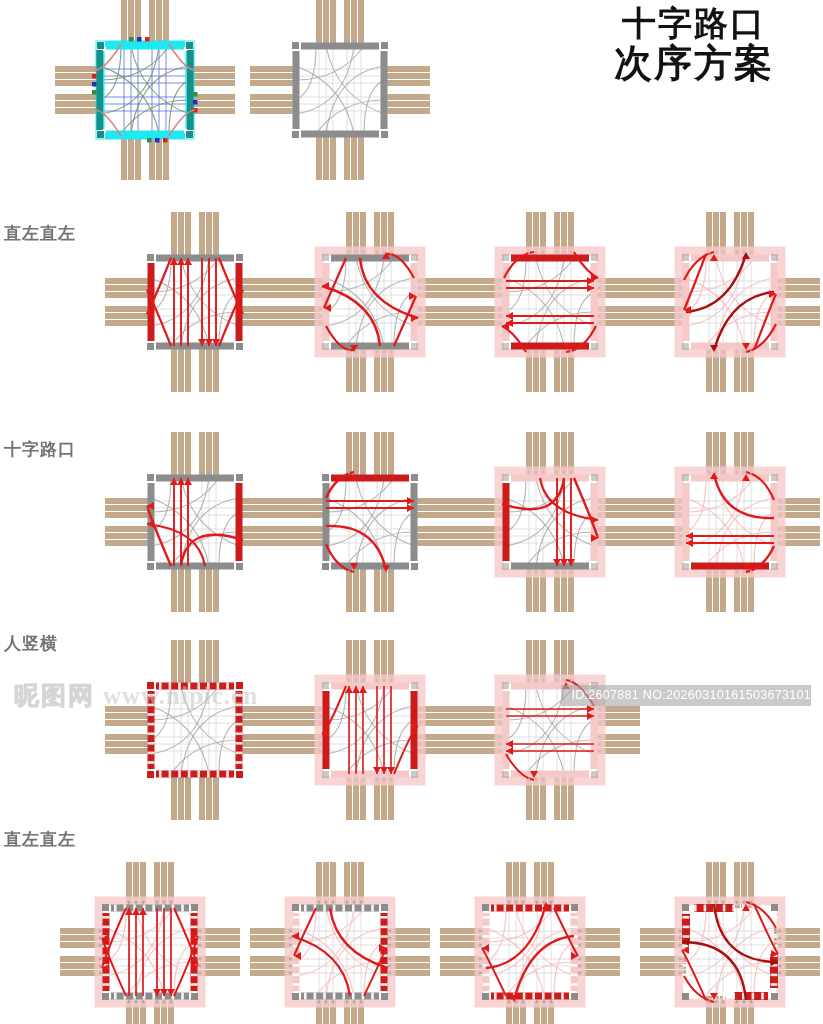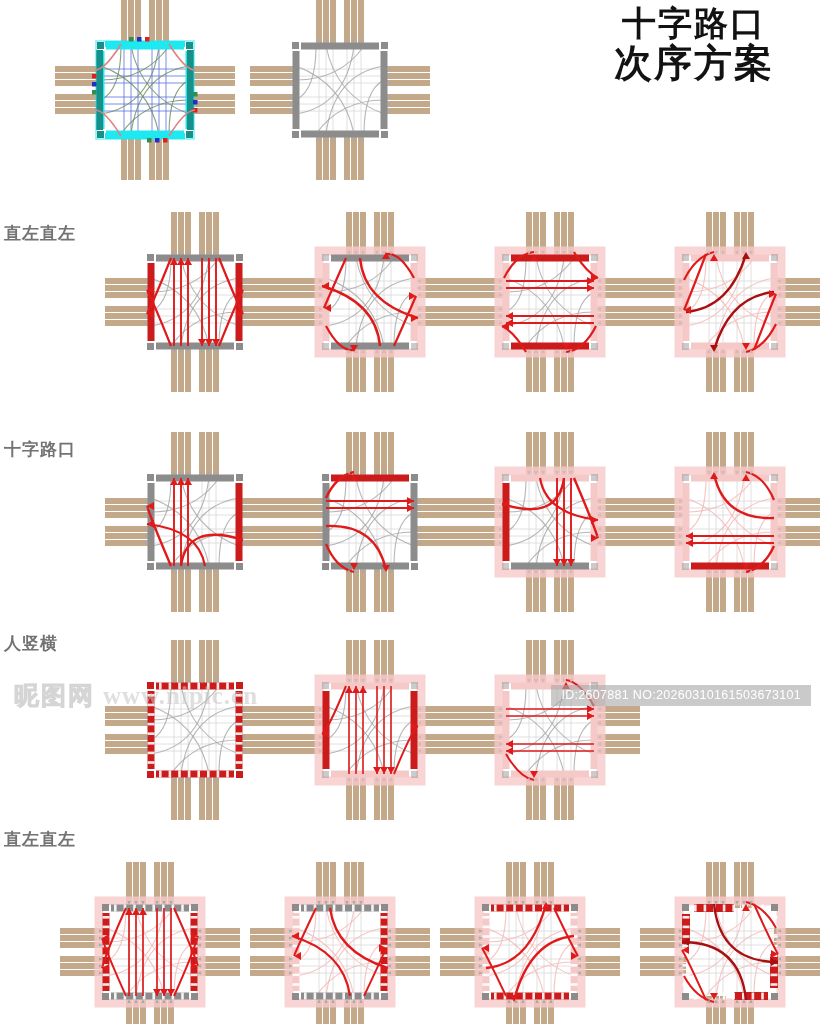--- a/index.html
+++ b/index.html
@@ -74,21 +74,21 @@
     color: #c5c5c5;
     letter-spacing: 1px;
   }
   #id-bar {
     position: absolute;
     right: 12px; bottom: 14px;
     background: rgba(170,170,170,0.62);
     color: #ffffff;
     font-size: 12.5px;
     letter-spacing: 0.3px;
-    padding: 3px 10px 4px 10px;
+    padding: 3px 0 4px 10px;
     white-space: nowrap;
   }
 </style>
 </head>
 <body>
 
 <div id="page">
 
   <div id="title-block">
     <div class="tline t1">十字路口</div>

